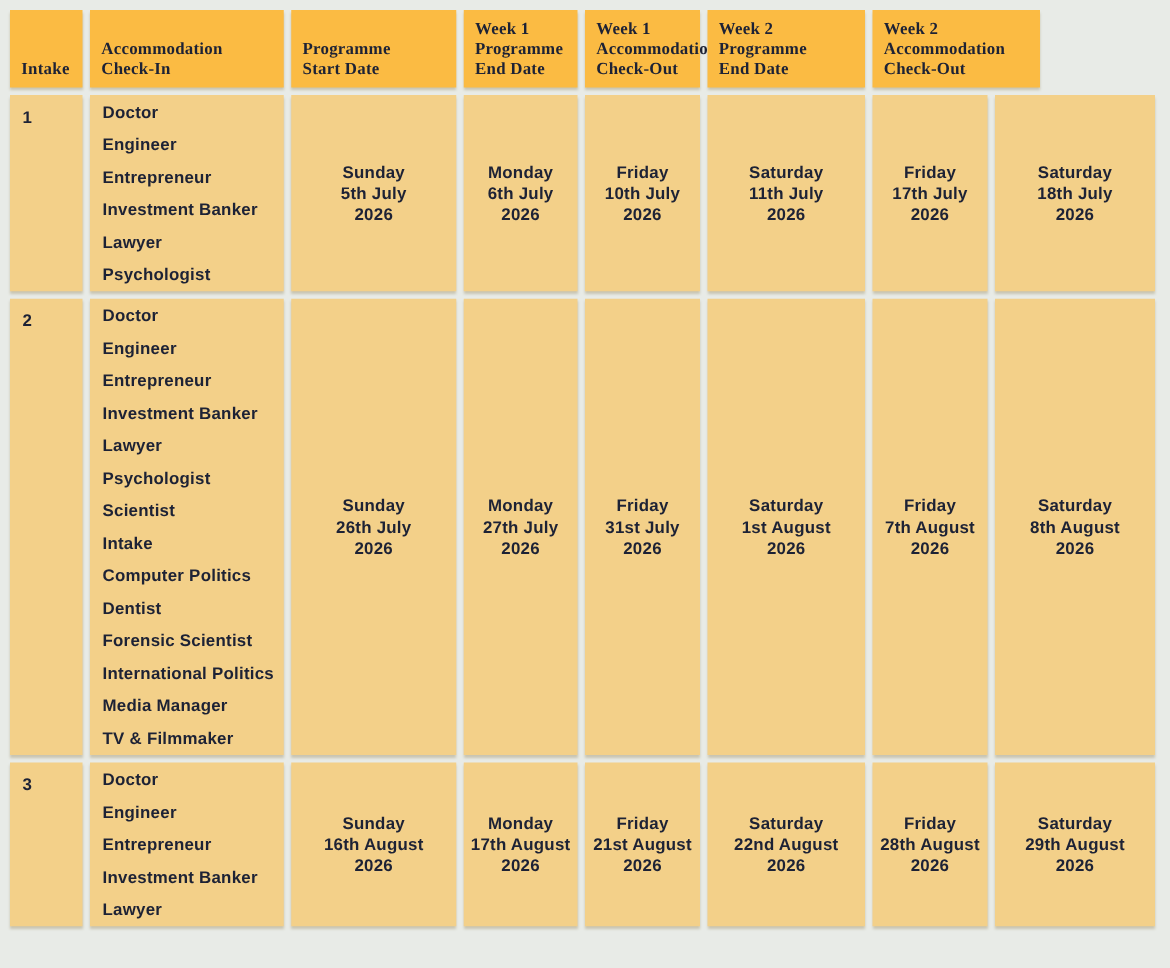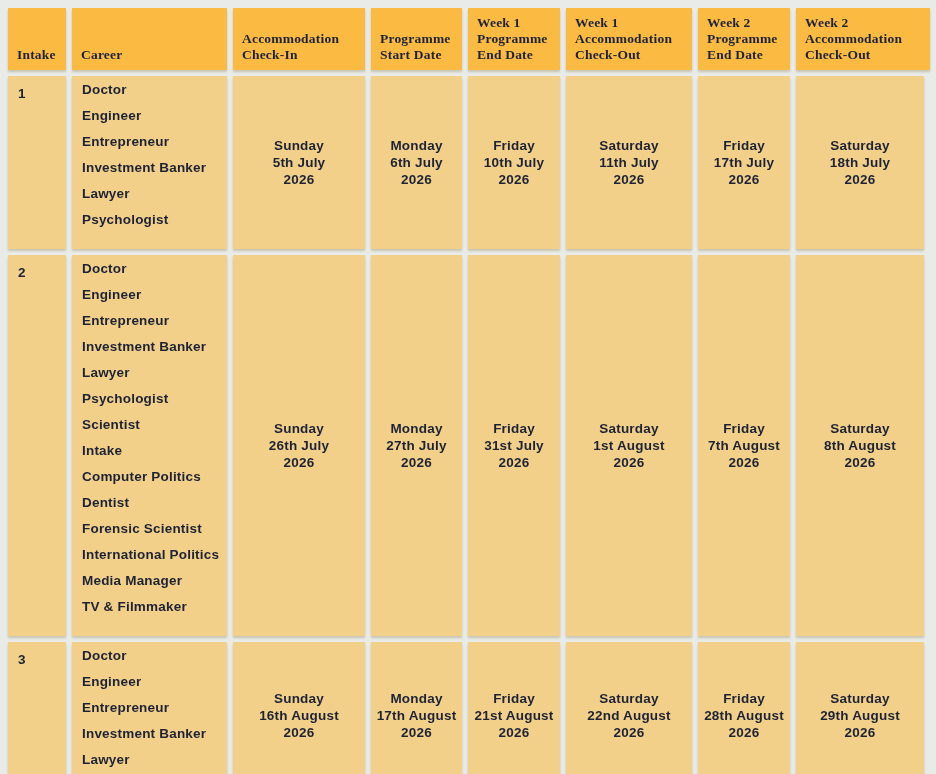--- a/index.html
+++ b/index.html
@@ -39,42 +39,41 @@
     line-height:16px;
     white-space:pre;
     font-family:Liberation Serif, serif;
   }
   .header-row .cell:last-child{width:134px;}
   .intake-cell{
     padding:5px 6px 0 10px;
     line-height:26px;
   }
   .career-cell{
-    padding:1px 6px 16px 10px;
+    padding:1px 6px 0 10px;
   }
   .career-line{
     line-height:26px;
     white-space:nowrap;
   }
   .date-cell{
     display:flex;
     align-items:center;
     justify-content:center;
     text-align:center;
     line-height:17px;
     white-space:pre;
   }
 </style>
 </head>
 <body>
 
 <div class="table">
     <div class="row header-row">
       <div class="cell">Intake</div>
-      <div class="cell">Career</div>
       <div class="cell">Accommodation
 Check-In</div>
       <div class="cell">Programme
 Start Date</div>
       <div class="cell">Week 1
 Programme
 End Date</div>
       <div class="cell">Week 1
 Accommodation
 Check-Out</div>

